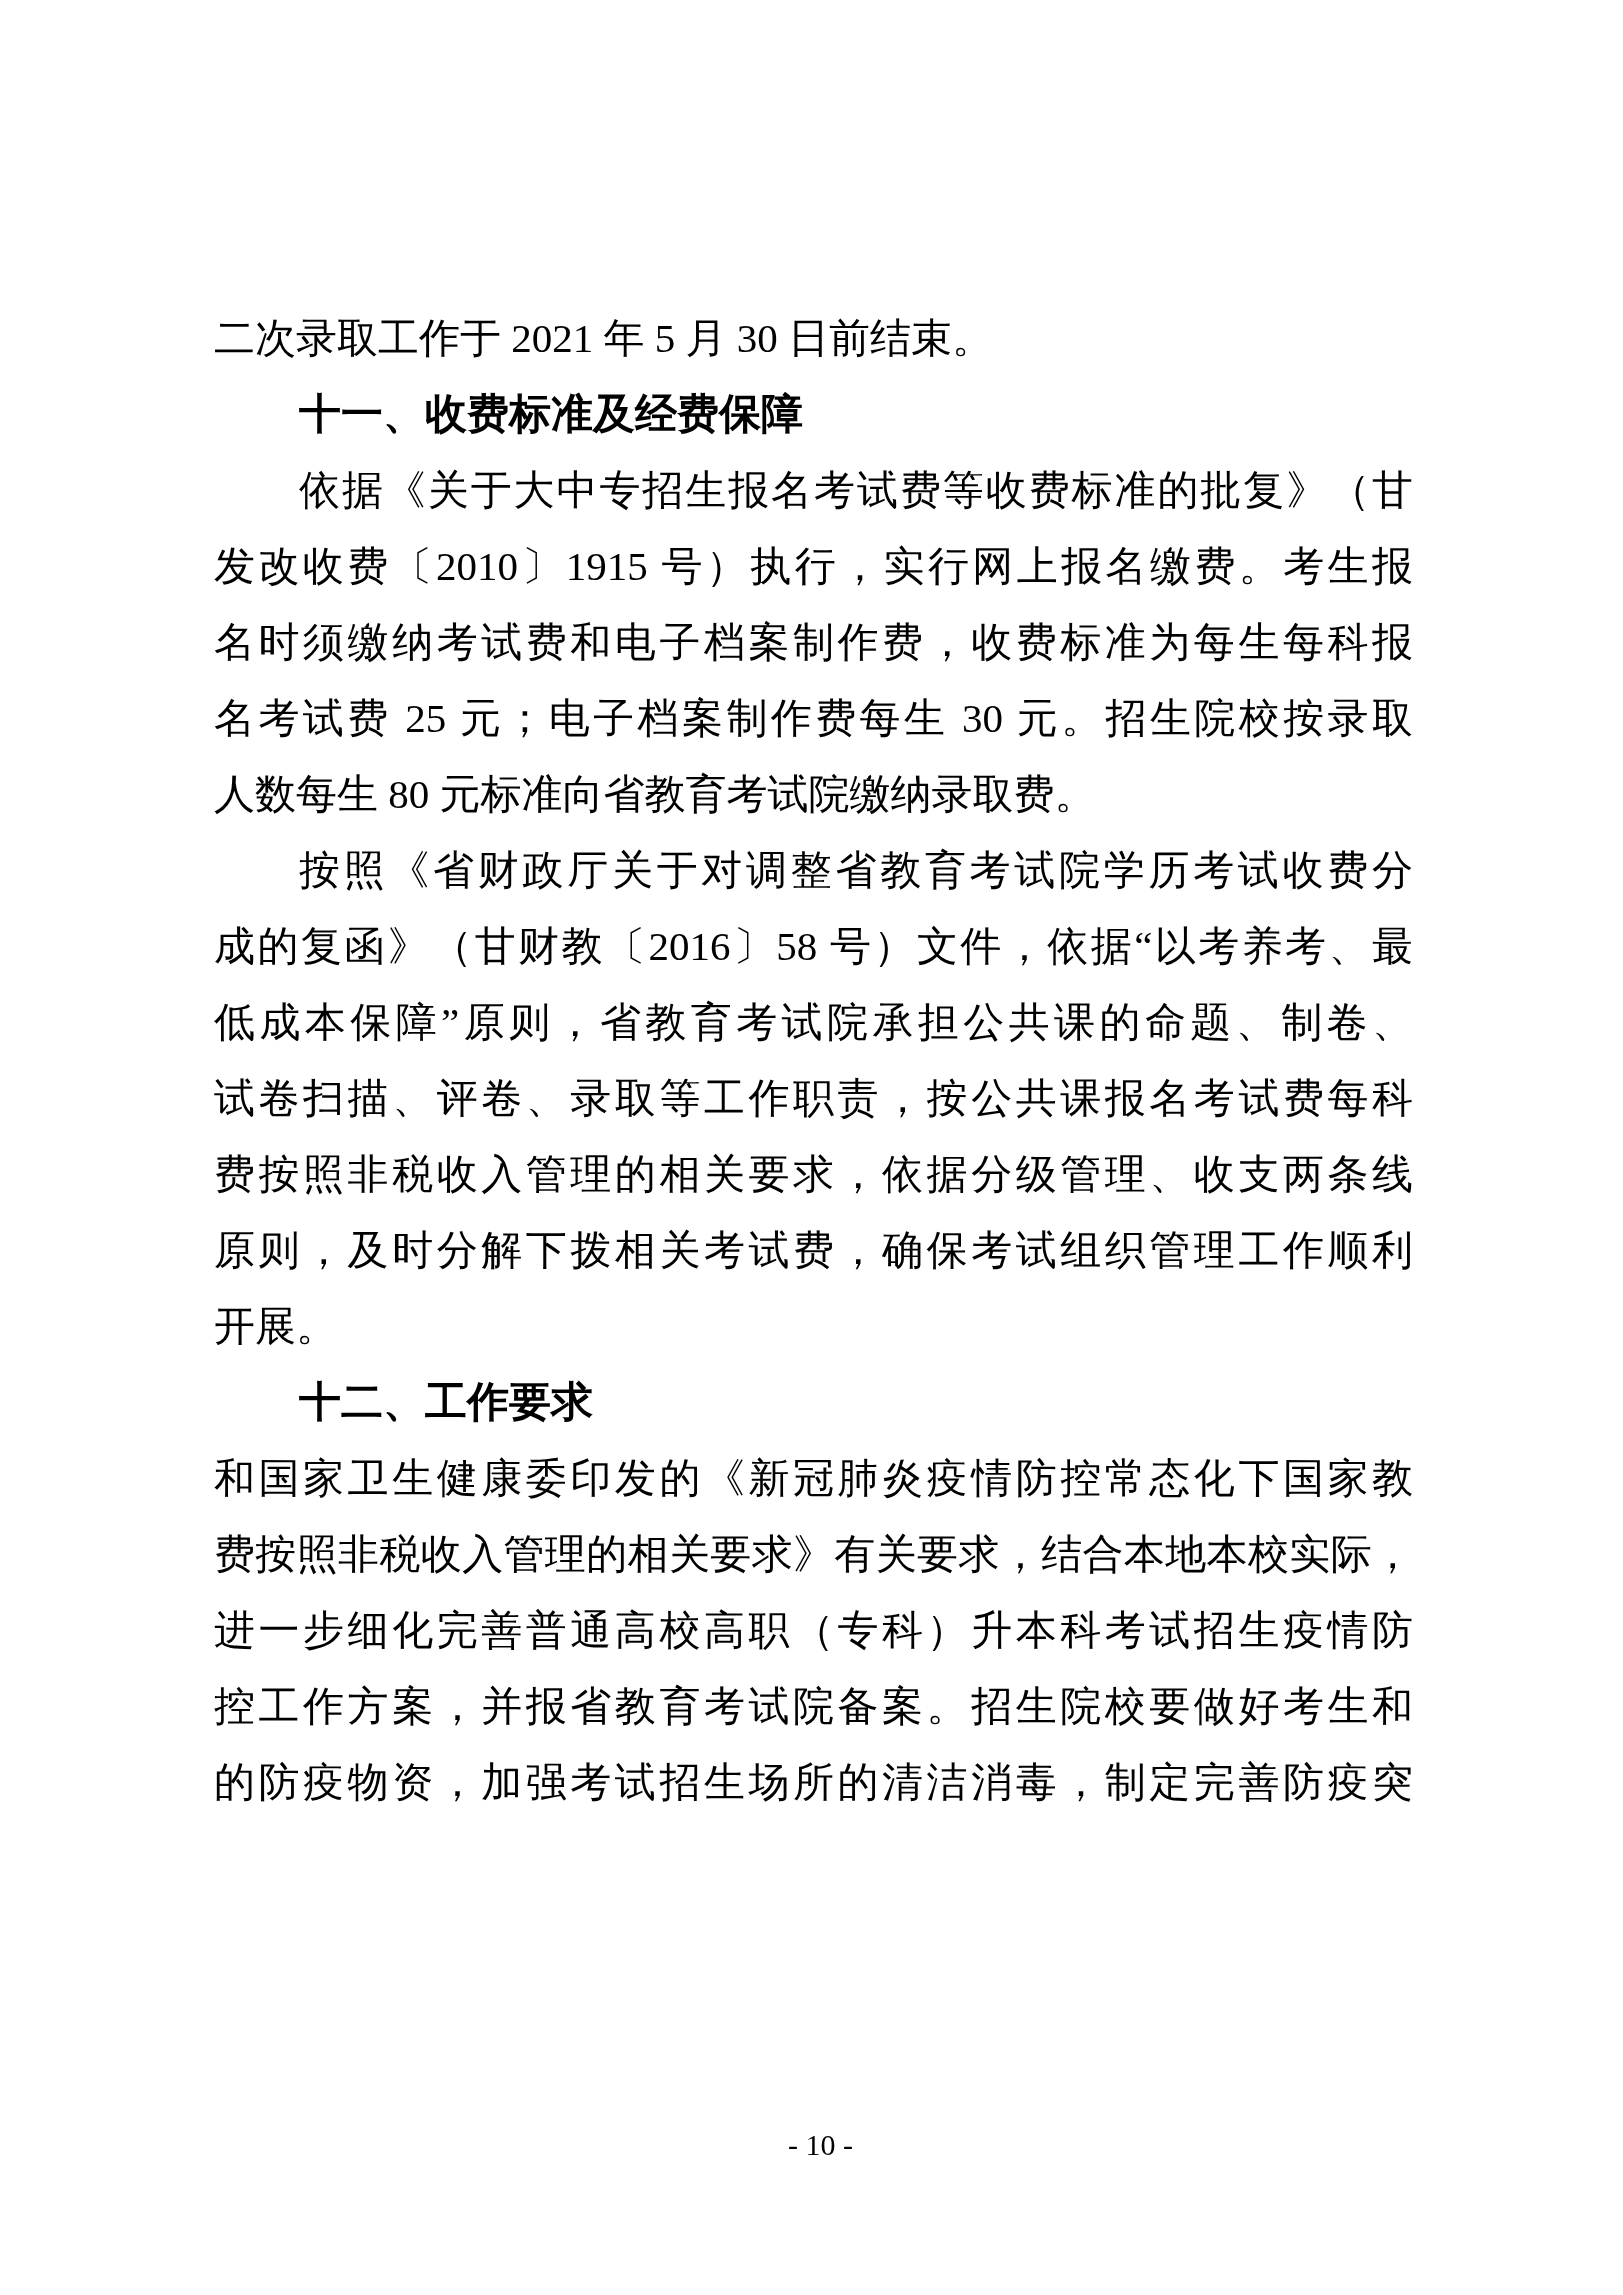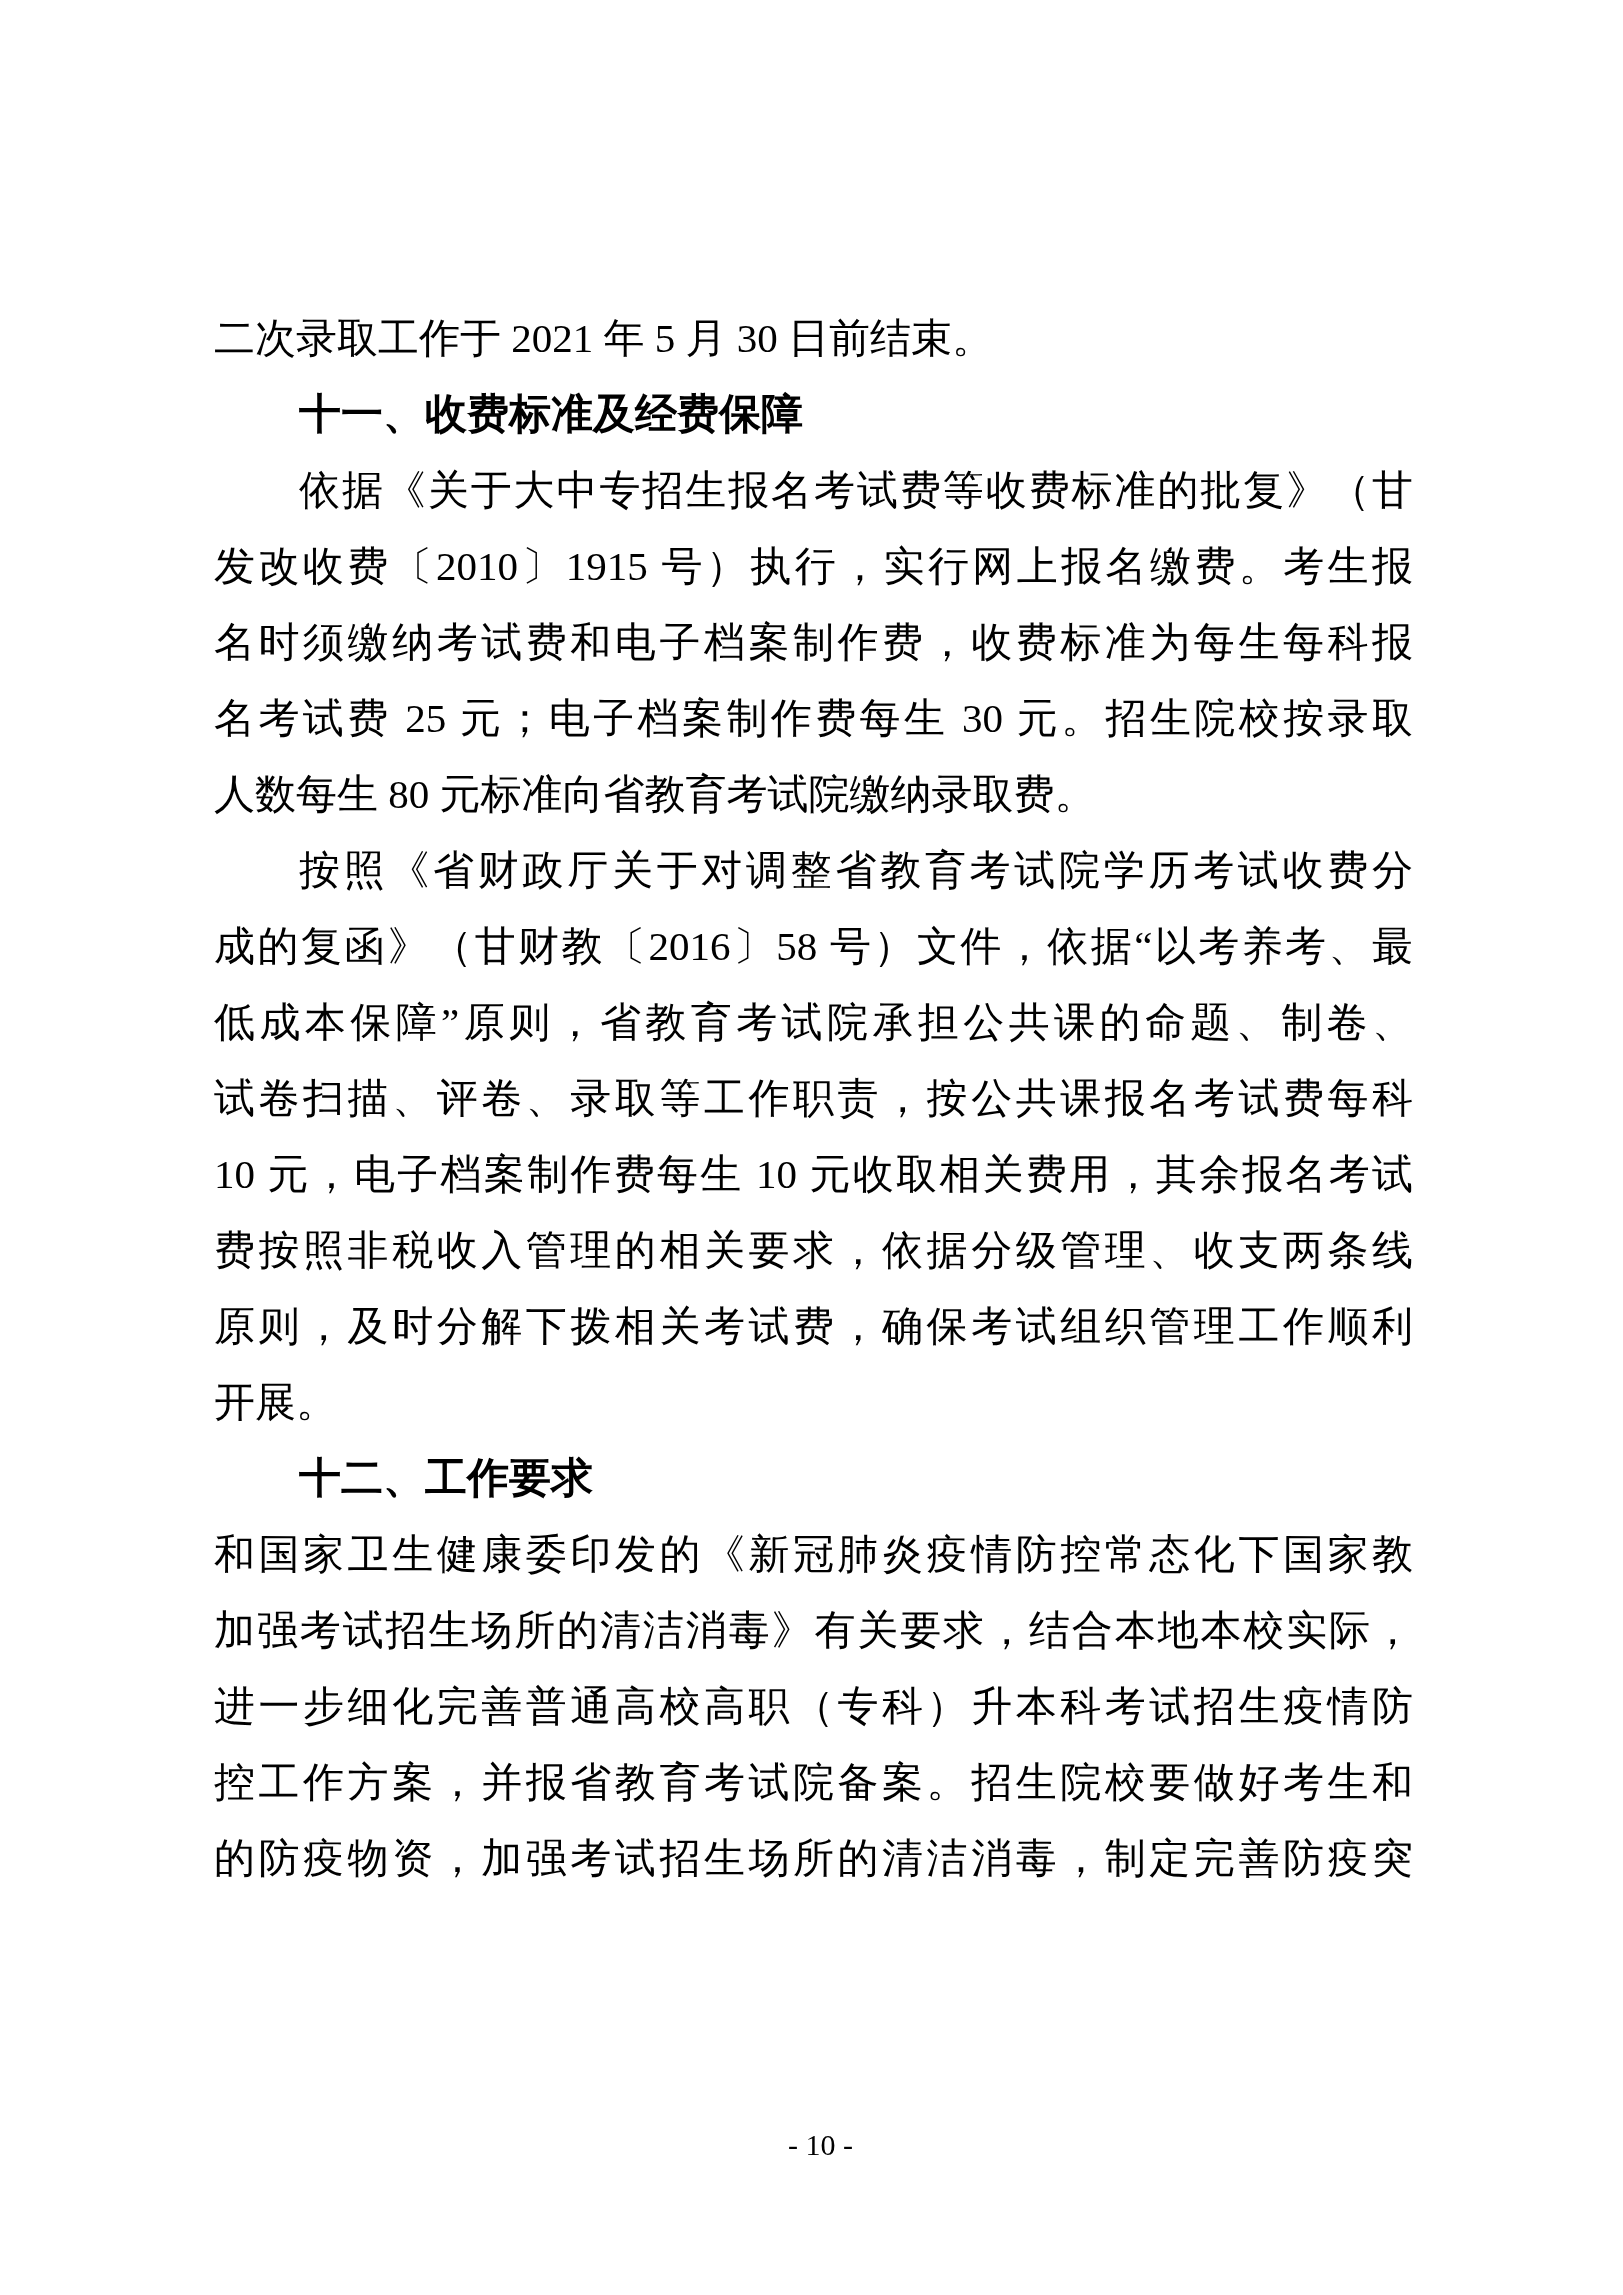--- a/index.html
+++ b/index.html
@@ -69,27 +69,26 @@
     <div class="line heading indent">十一、收费标准及经费保障</div>
     <div class="line indent justify">依据《关于大中专招生报名考试费等收费标准的批复》（甘</div>
     <div class="line justify">发改收费〔2010〕1915 号）执行，实行网上报名缴费。考生报</div>
     <div class="line justify">名时须缴纳考试费和电子档案制作费，收费标准为每生每科报</div>
     <div class="line justify">名考试费 25 元；电子档案制作费每生 30 元。招生院校按录取</div>
     <div class="line">人数每生 80 元标准向省教育考试院缴纳录取费。</div>
     <div class="line indent justify">按照《省财政厅关于对调整省教育考试院学历考试收费分</div>
     <div class="line justify">成的复函》（甘财教〔2016〕58 号）文件，依据“以考养考、最</div>
     <div class="line justify">低成本保障”原则，省教育考试院承担公共课的命题、制卷、</div>
     <div class="line justify">试卷扫描、评卷、录取等工作职责，按公共课报名考试费每科</div>
-    <div class="line justify">10 元，电子档案制作费每生 10 元收取相关费用，其余报名考试</div>
     <div class="line justify">费按照非税收入管理的相关要求，依据分级管理、收支两条线</div>
     <div class="line justify">原则，及时分解下拨相关考试费，确保考试组织管理工作顺利</div>
     <div class="line">开展。</div>
     <div class="line heading indent">十二、工作要求</div>
     <div class="line justify">和国家卫生健康委印发的《新冠肺炎疫情防控常态化下国家教</div>
-    <div class="line justify">加强考试招生场所的清洁消毒》有关要求，结合本地本校实际，</div>
+    <div class="line justify">费按照非税收入管理的相关要求》有关要求，结合本地本校实际，</div>
     <div class="line justify">进一步细化完善普通高校高职（专科）升本科考试招生疫情防</div>
     <div class="line justify">控工作方案，并报省教育考试院备案。招生院校要做好考生和</div>
     <div class="line justify">的防疫物资，加强考试招生场所的清洁消毒，制定完善防疫突</div>
   </div>
 
   <div class="footer">- 10 -</div>
 </div>
 
 
 </body></html>

